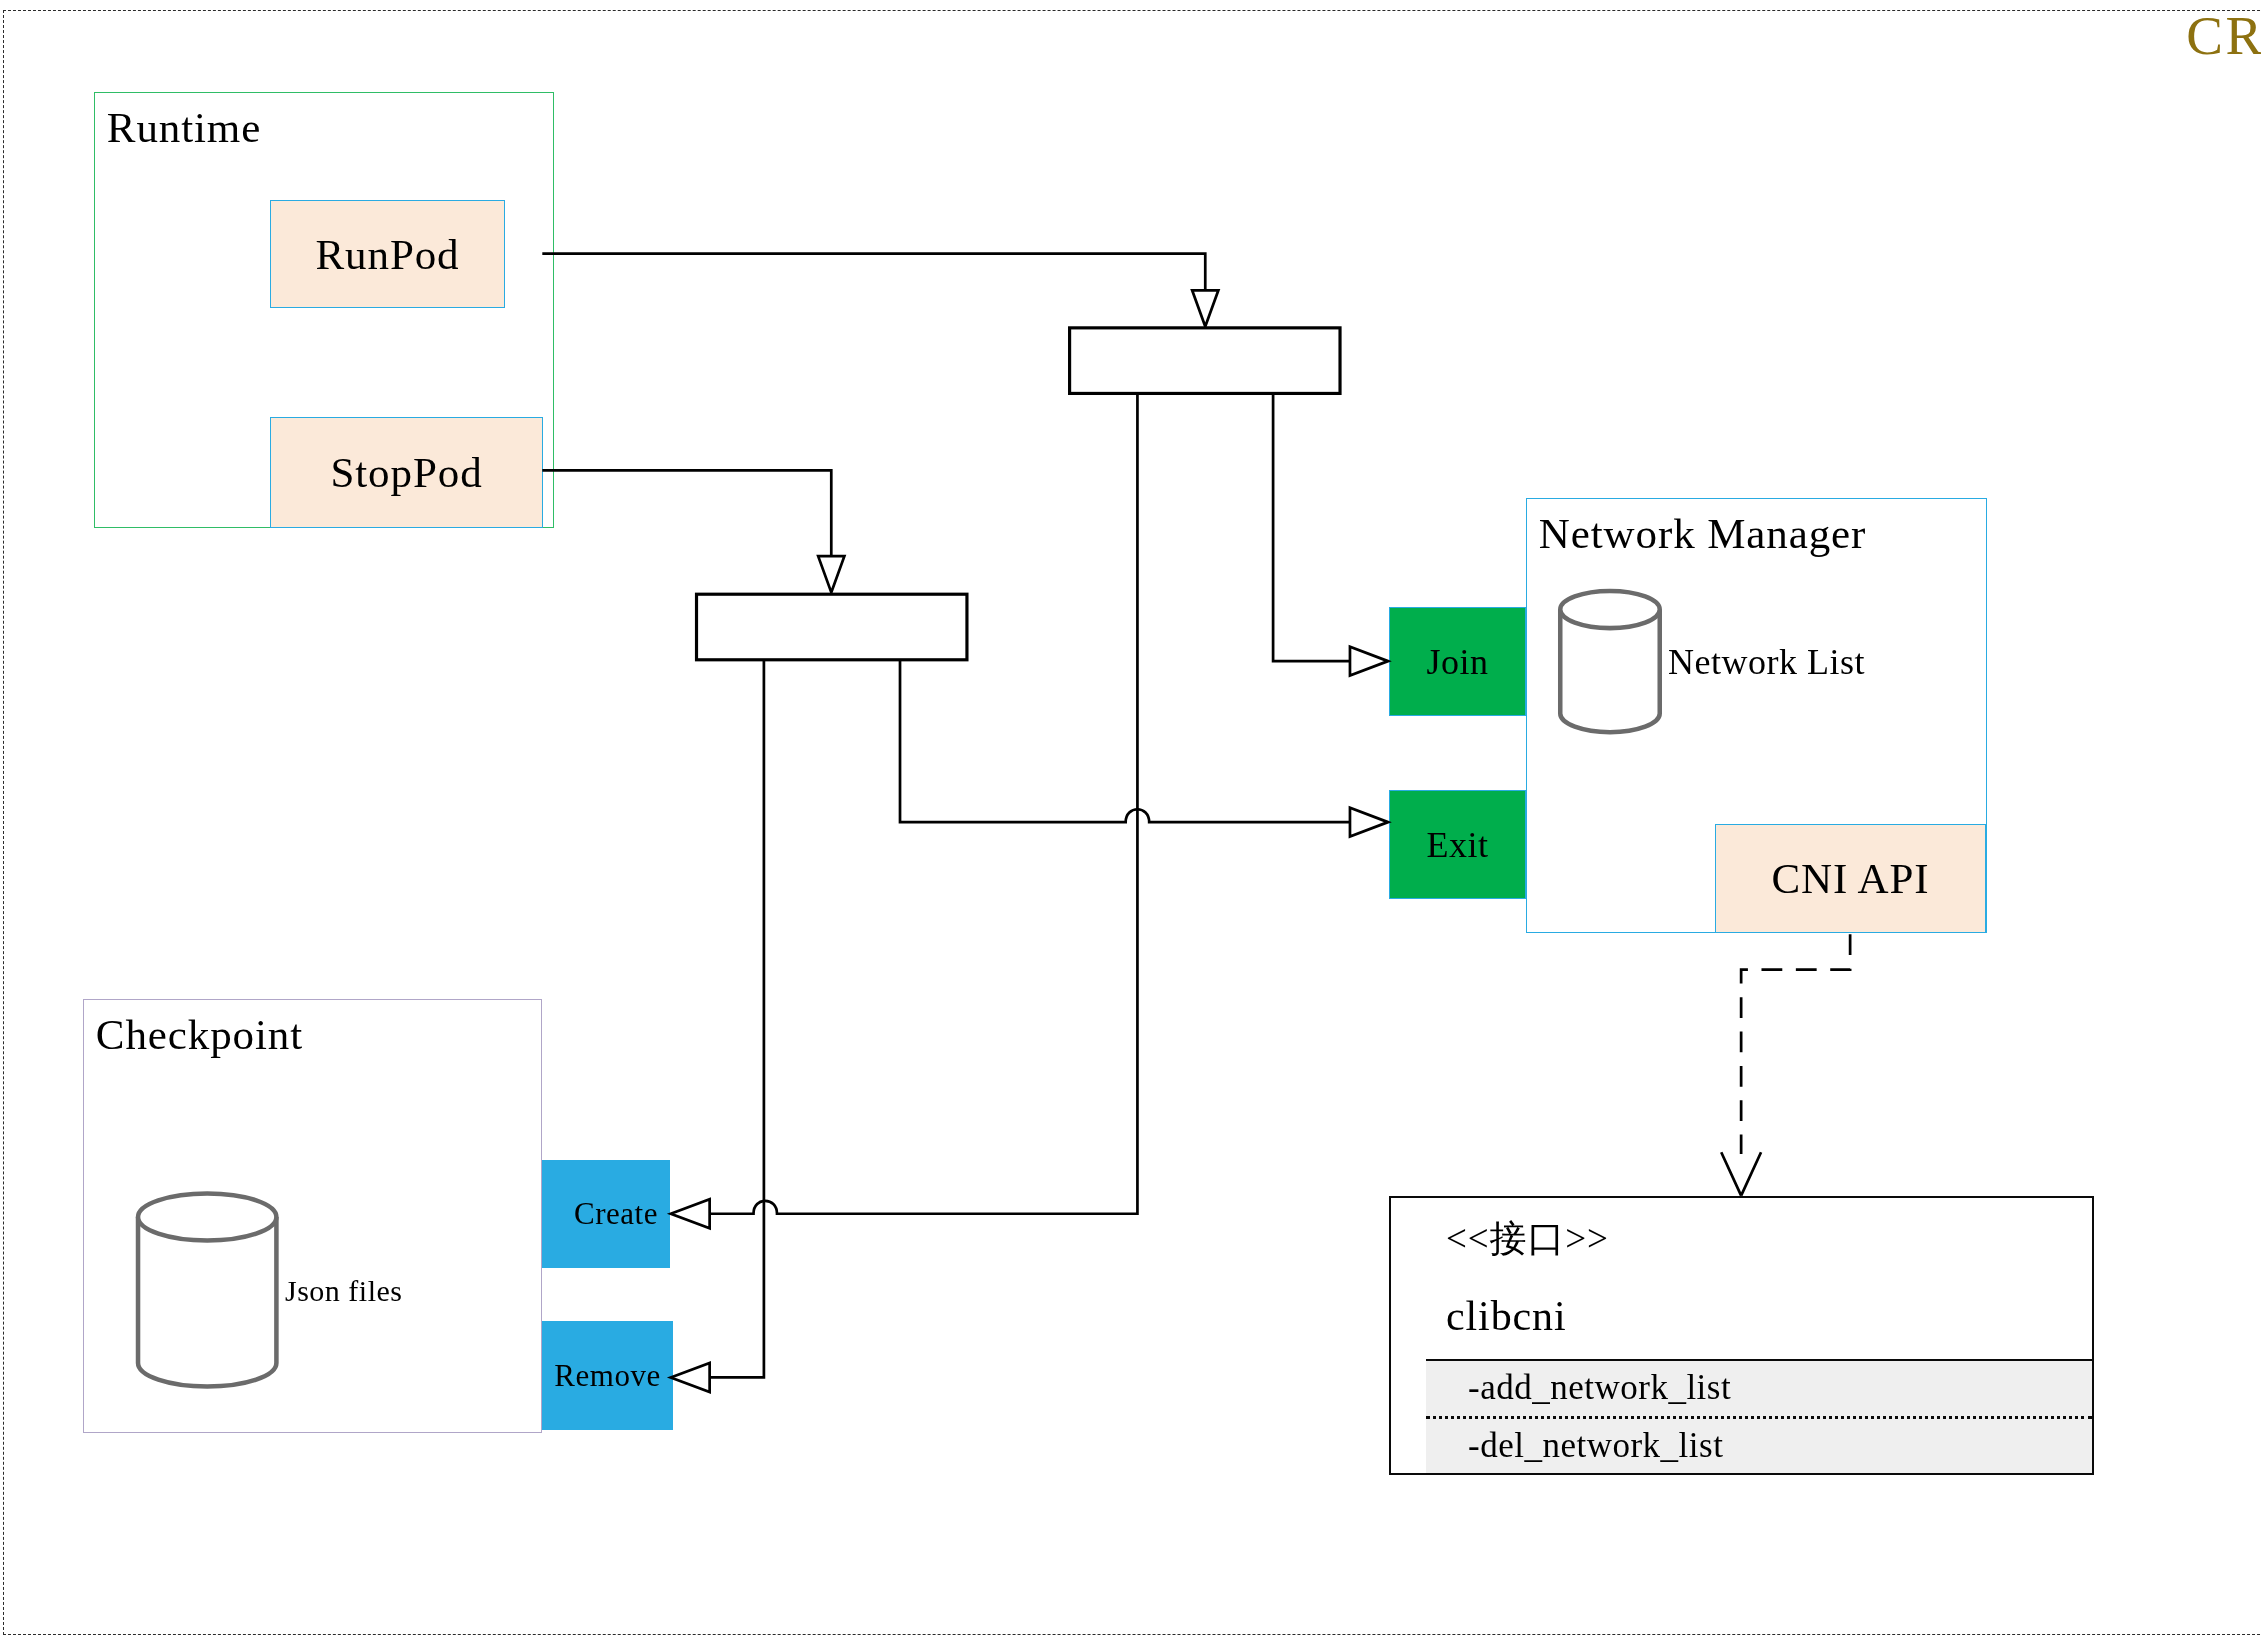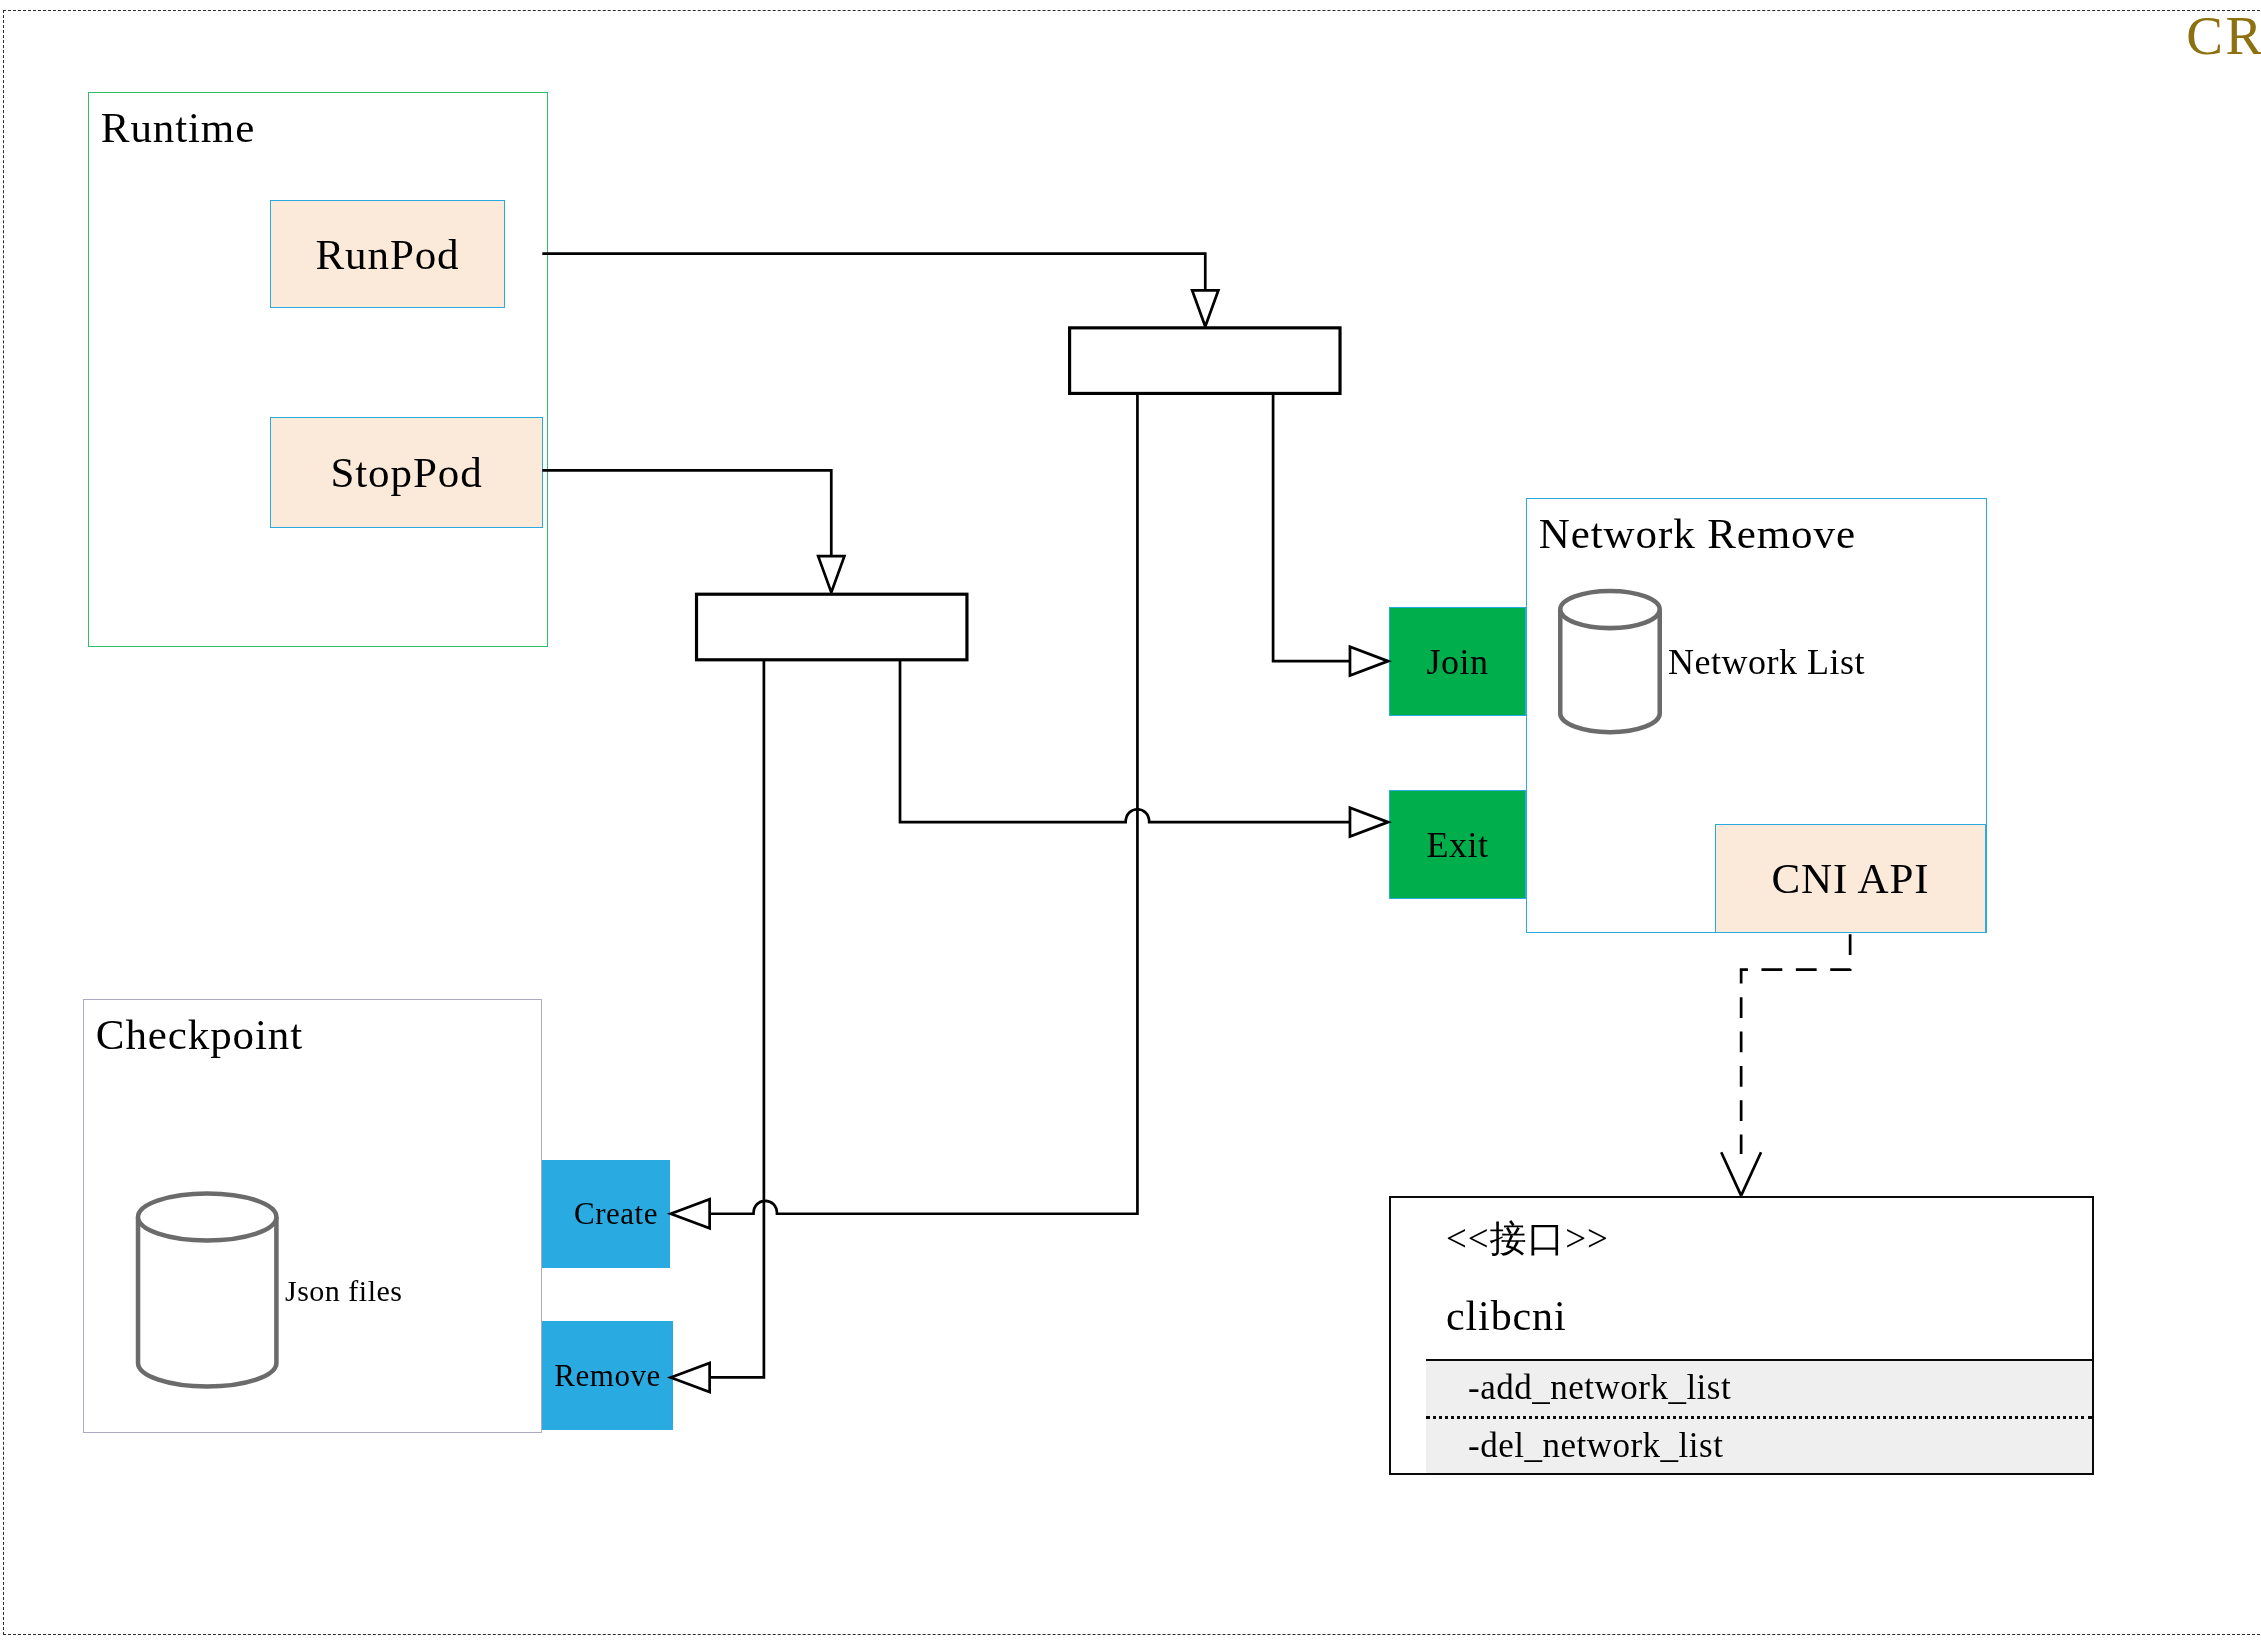--- a/index.html
+++ b/index.html
@@ -13,21 +13,21 @@
 
   
   .cri{position:absolute;top:8.1px;right:49px;font-size:55px;line-height:1.0;
        letter-spacing:2.7px;color:var(--title_gold);font-weight:normal;}
 
   
   .container-box{position:absolute;background:transparent;box-sizing:border-box;}
   .container-box .box-title{position:absolute;left:11.8px;top:11.8px;font-size:43px;
        line-height:1.05;letter-spacing:0.9px;white-space:nowrap;}
 
-  .runtime{left:88px;top:92px;width:460px;height:555px;border:1.4px solid var(--runtime_green);}
+  .runtime{left:94px;top:92px;width:460px;height:436px;border:1.4px solid var(--runtime_green);}
   .checkpoint{left:83px;top:999px;width:459px;height:434px;border:1.4px solid var(--checkpoint_purple);}
   .netmgr{left:1526px;top:498px;width:461px;height:435px;border:1.4px solid var(--accent_cyan);}
 
   
   .chip-peach{position:absolute;box-sizing:border-box;background:var(--peach);
        border:1.4px solid var(--accent_cyan);display:flex;align-items:center;justify-content:center;
        font-size:43px;letter-spacing:0.9px;}
   .runpod{left:270px;top:200px;width:235px;height:108px;}
   .stoppod{left:270px;top:417px;width:273px;height:111px;}
   .cniapi{left:1715px;top:824px;width:271px;height:109px;font-size:43px;}
@@ -95,21 +95,21 @@
   </div>
   <div class="ds-label json-files">Json files</div>
   <div class="chip-blue create">
     <span>Create</span>
   </div>
   <div class="chip-blue remove">
     <span>Remove</span>
   </div>
 
   <div class="container-box netmgr">
-    <div class="box-title">Network Remove</div>
+    <div class="box-title">Network Manager</div>
   </div>
   <div class="ds-label network-list">Network List</div>
   <div class="chip-green join">
     <span>Join</span>
   </div>
   <div class="chip-green exit">
     <span>Exit</span>
   </div>
   <div class="chip-peach cniapi">
     <span>CNI API</span>

